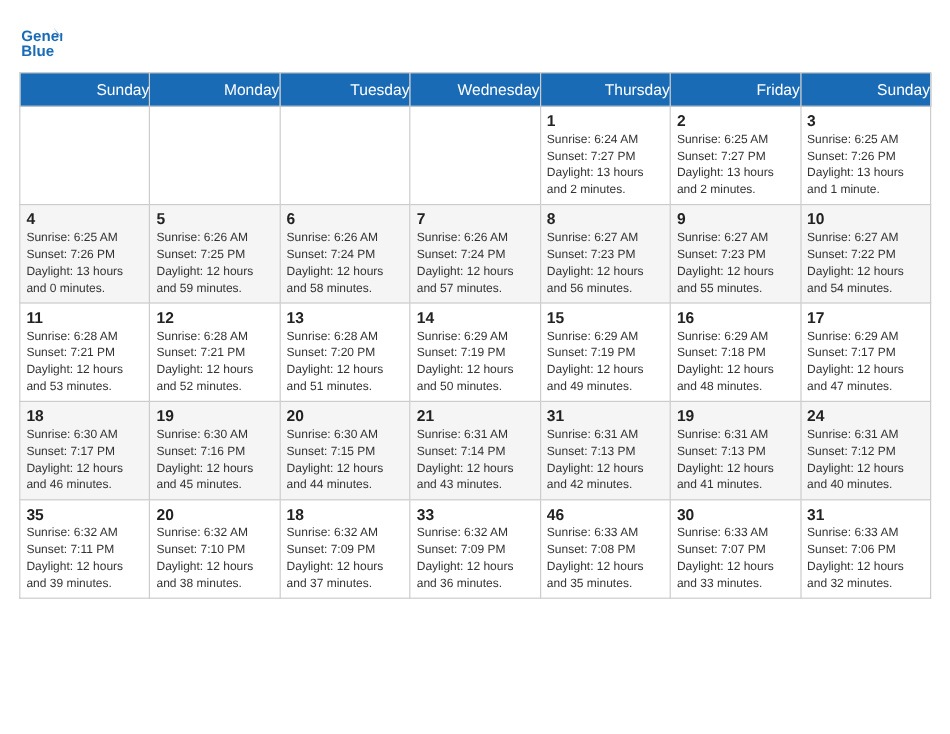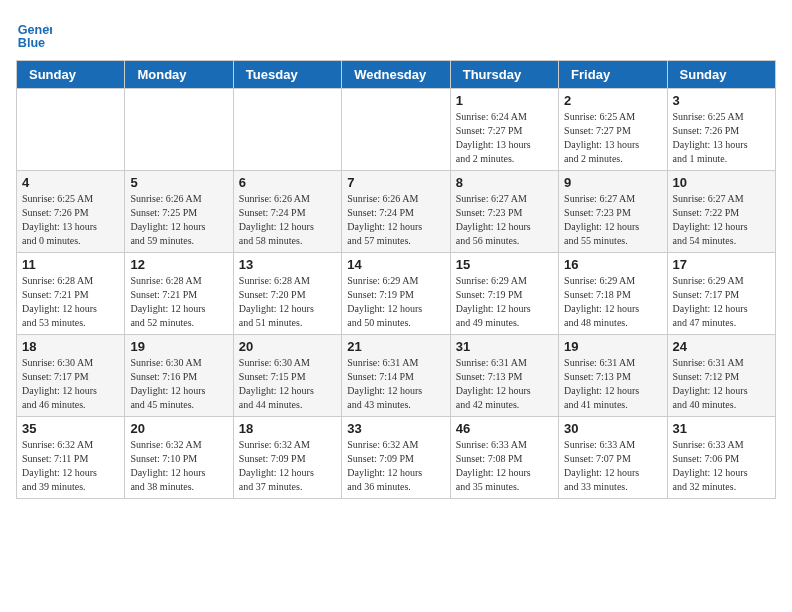--- a/index.html
+++ b/index.html
@@ -48,23 +48,23 @@
     }
     table {
       width: 100%;
       border-collapse: collapse;
       table-layout: fixed;
     }
     thead tr th {
       background-color: #1a6bb5;
       color: #fff;
       font-size: 13px;
-      font-weight: bold;
-      padding: 6px 12px;
-      text-align: left;
+      font-weight: normal;
+      padding: 6px 0;
+      text-align: right;
       border: 1px solid #ccc;
     }
     tbody tr td {
       vertical-align: top;
       border: 1px solid #ccc;
       padding: 4px 5px;
       font-size: 10.5px;
       color: #222;
       height: 80px;
       background: #fff;
@@ -75,21 +75,20 @@
     .day-number {
       font-size: 13px;
       font-weight: bold;
       margin-bottom: 2px;
       color: #222;
     }
     .day-info {
       font-size: 10px;
       color: #333;
       line-height: 1.4;
-      font-family: Liberation Serif, serif;
     }
     .empty-cell {
       background: #fff !important;
     }
   </style>
 </head>
 <body>
 
 <div class="header">
   <div class="logo">

